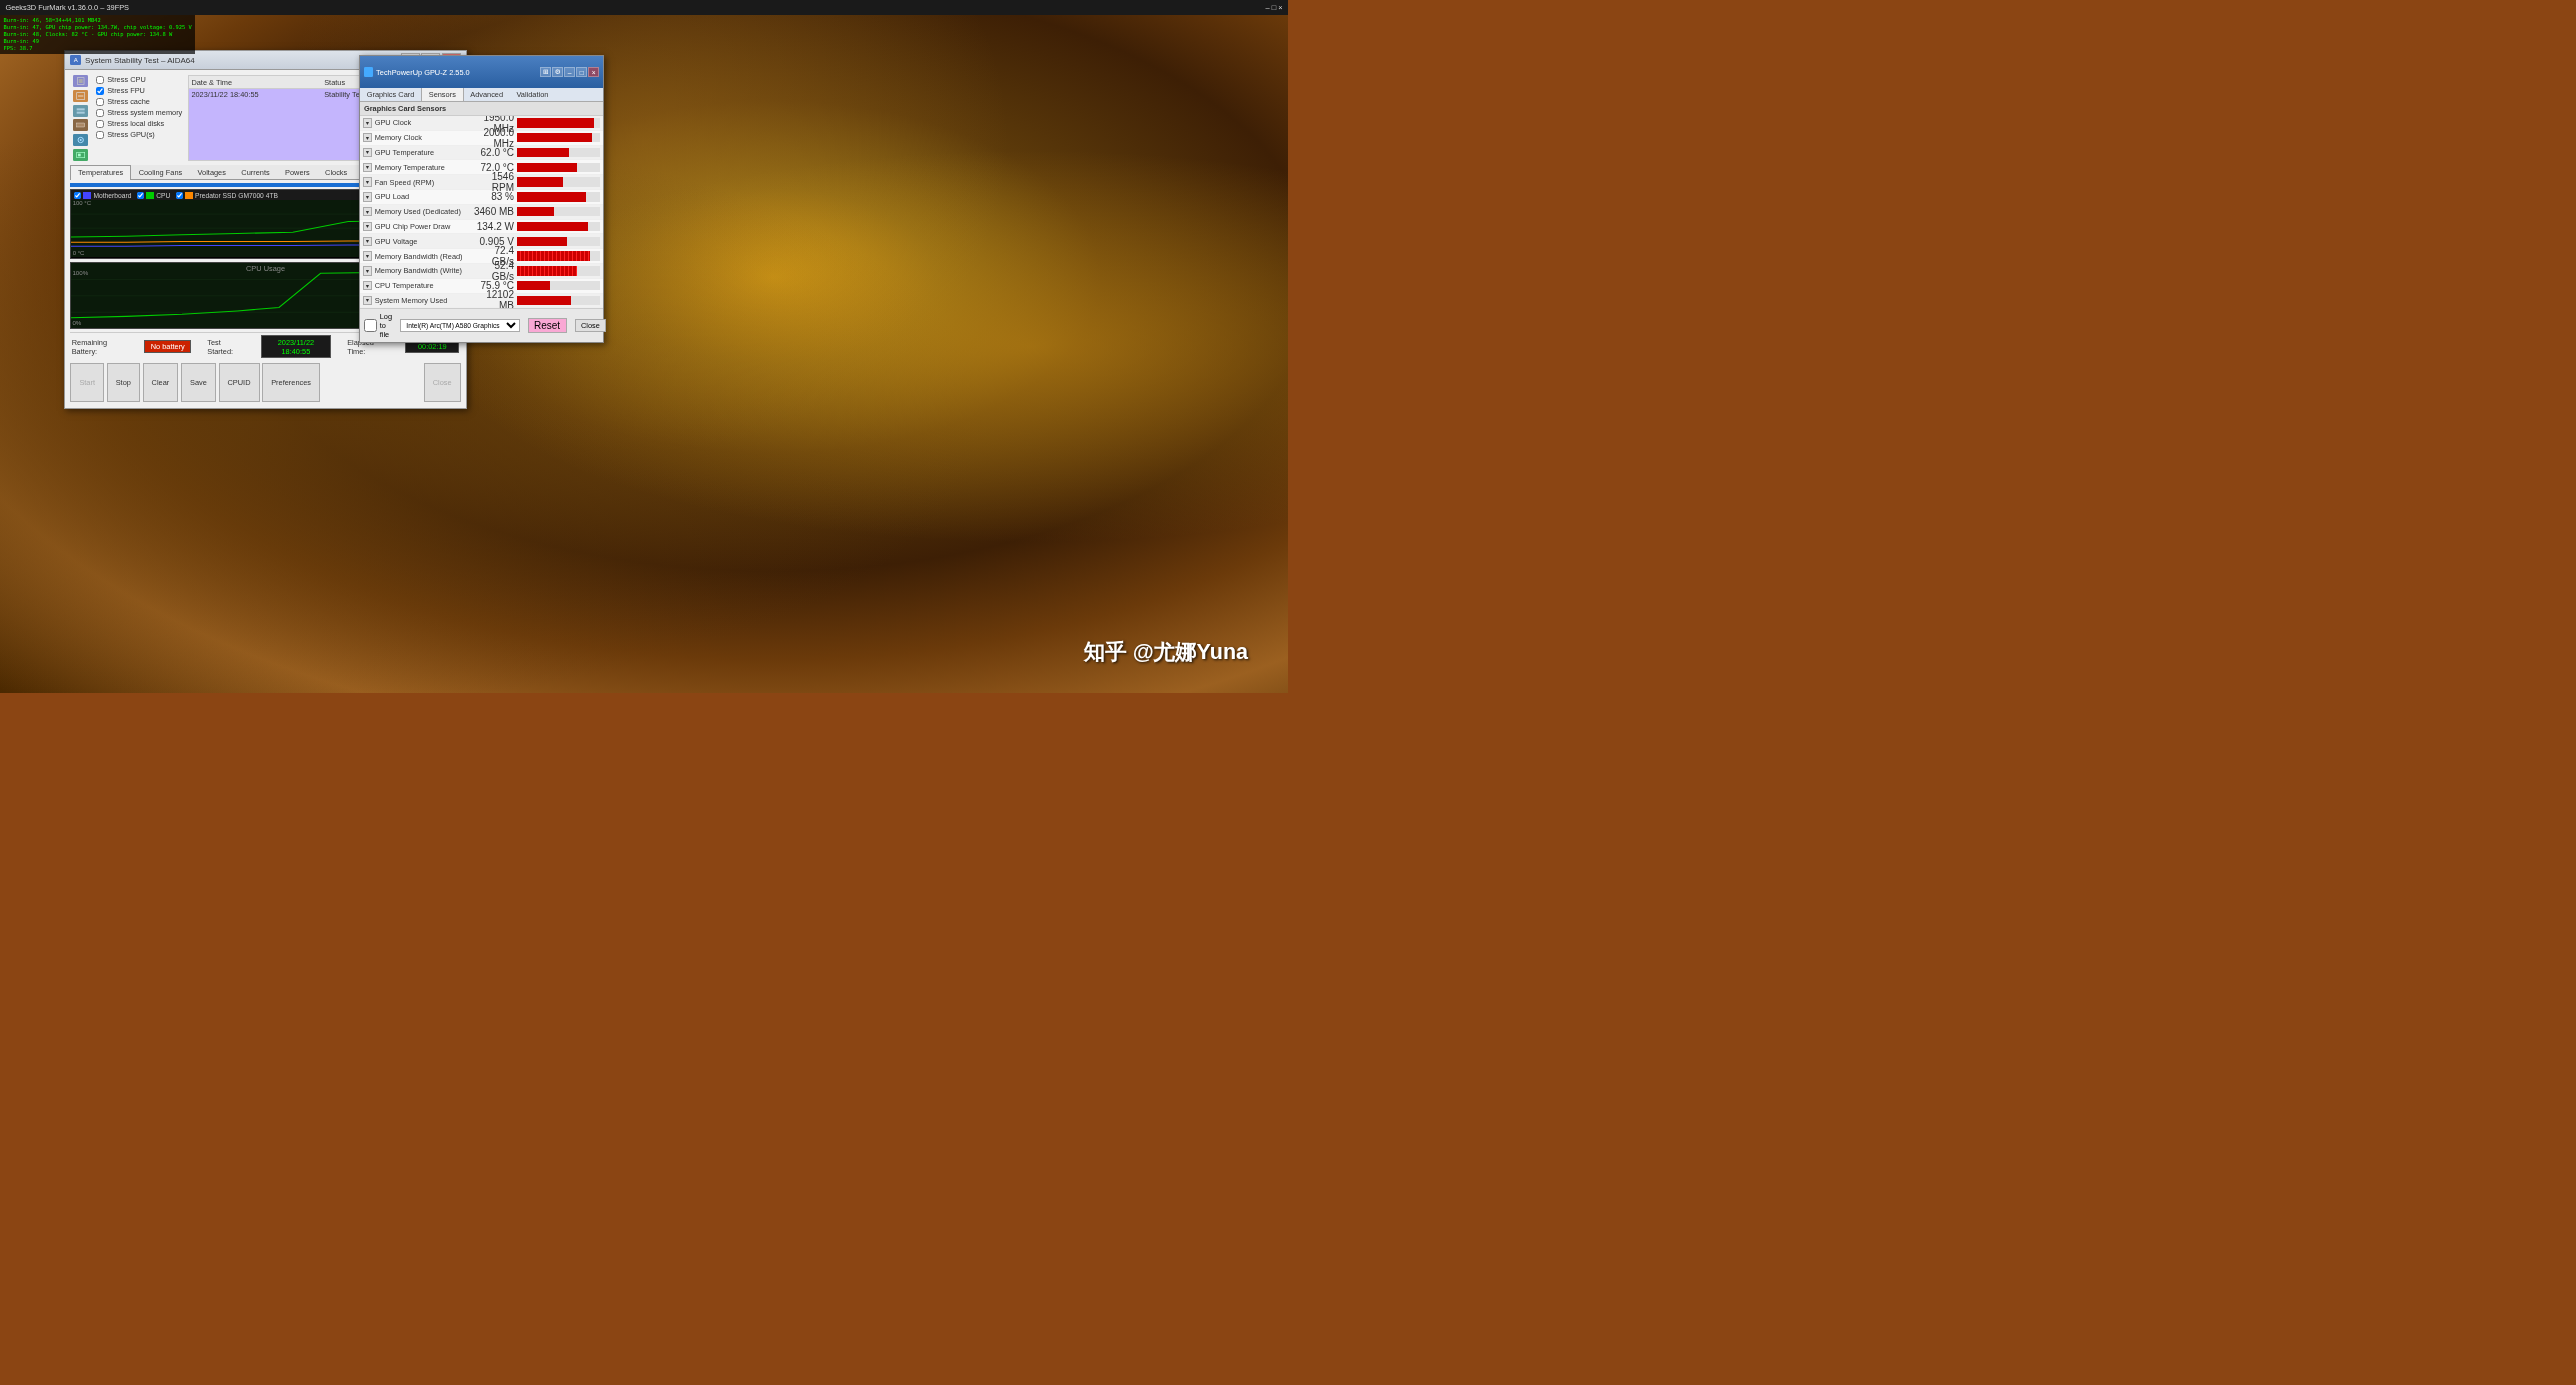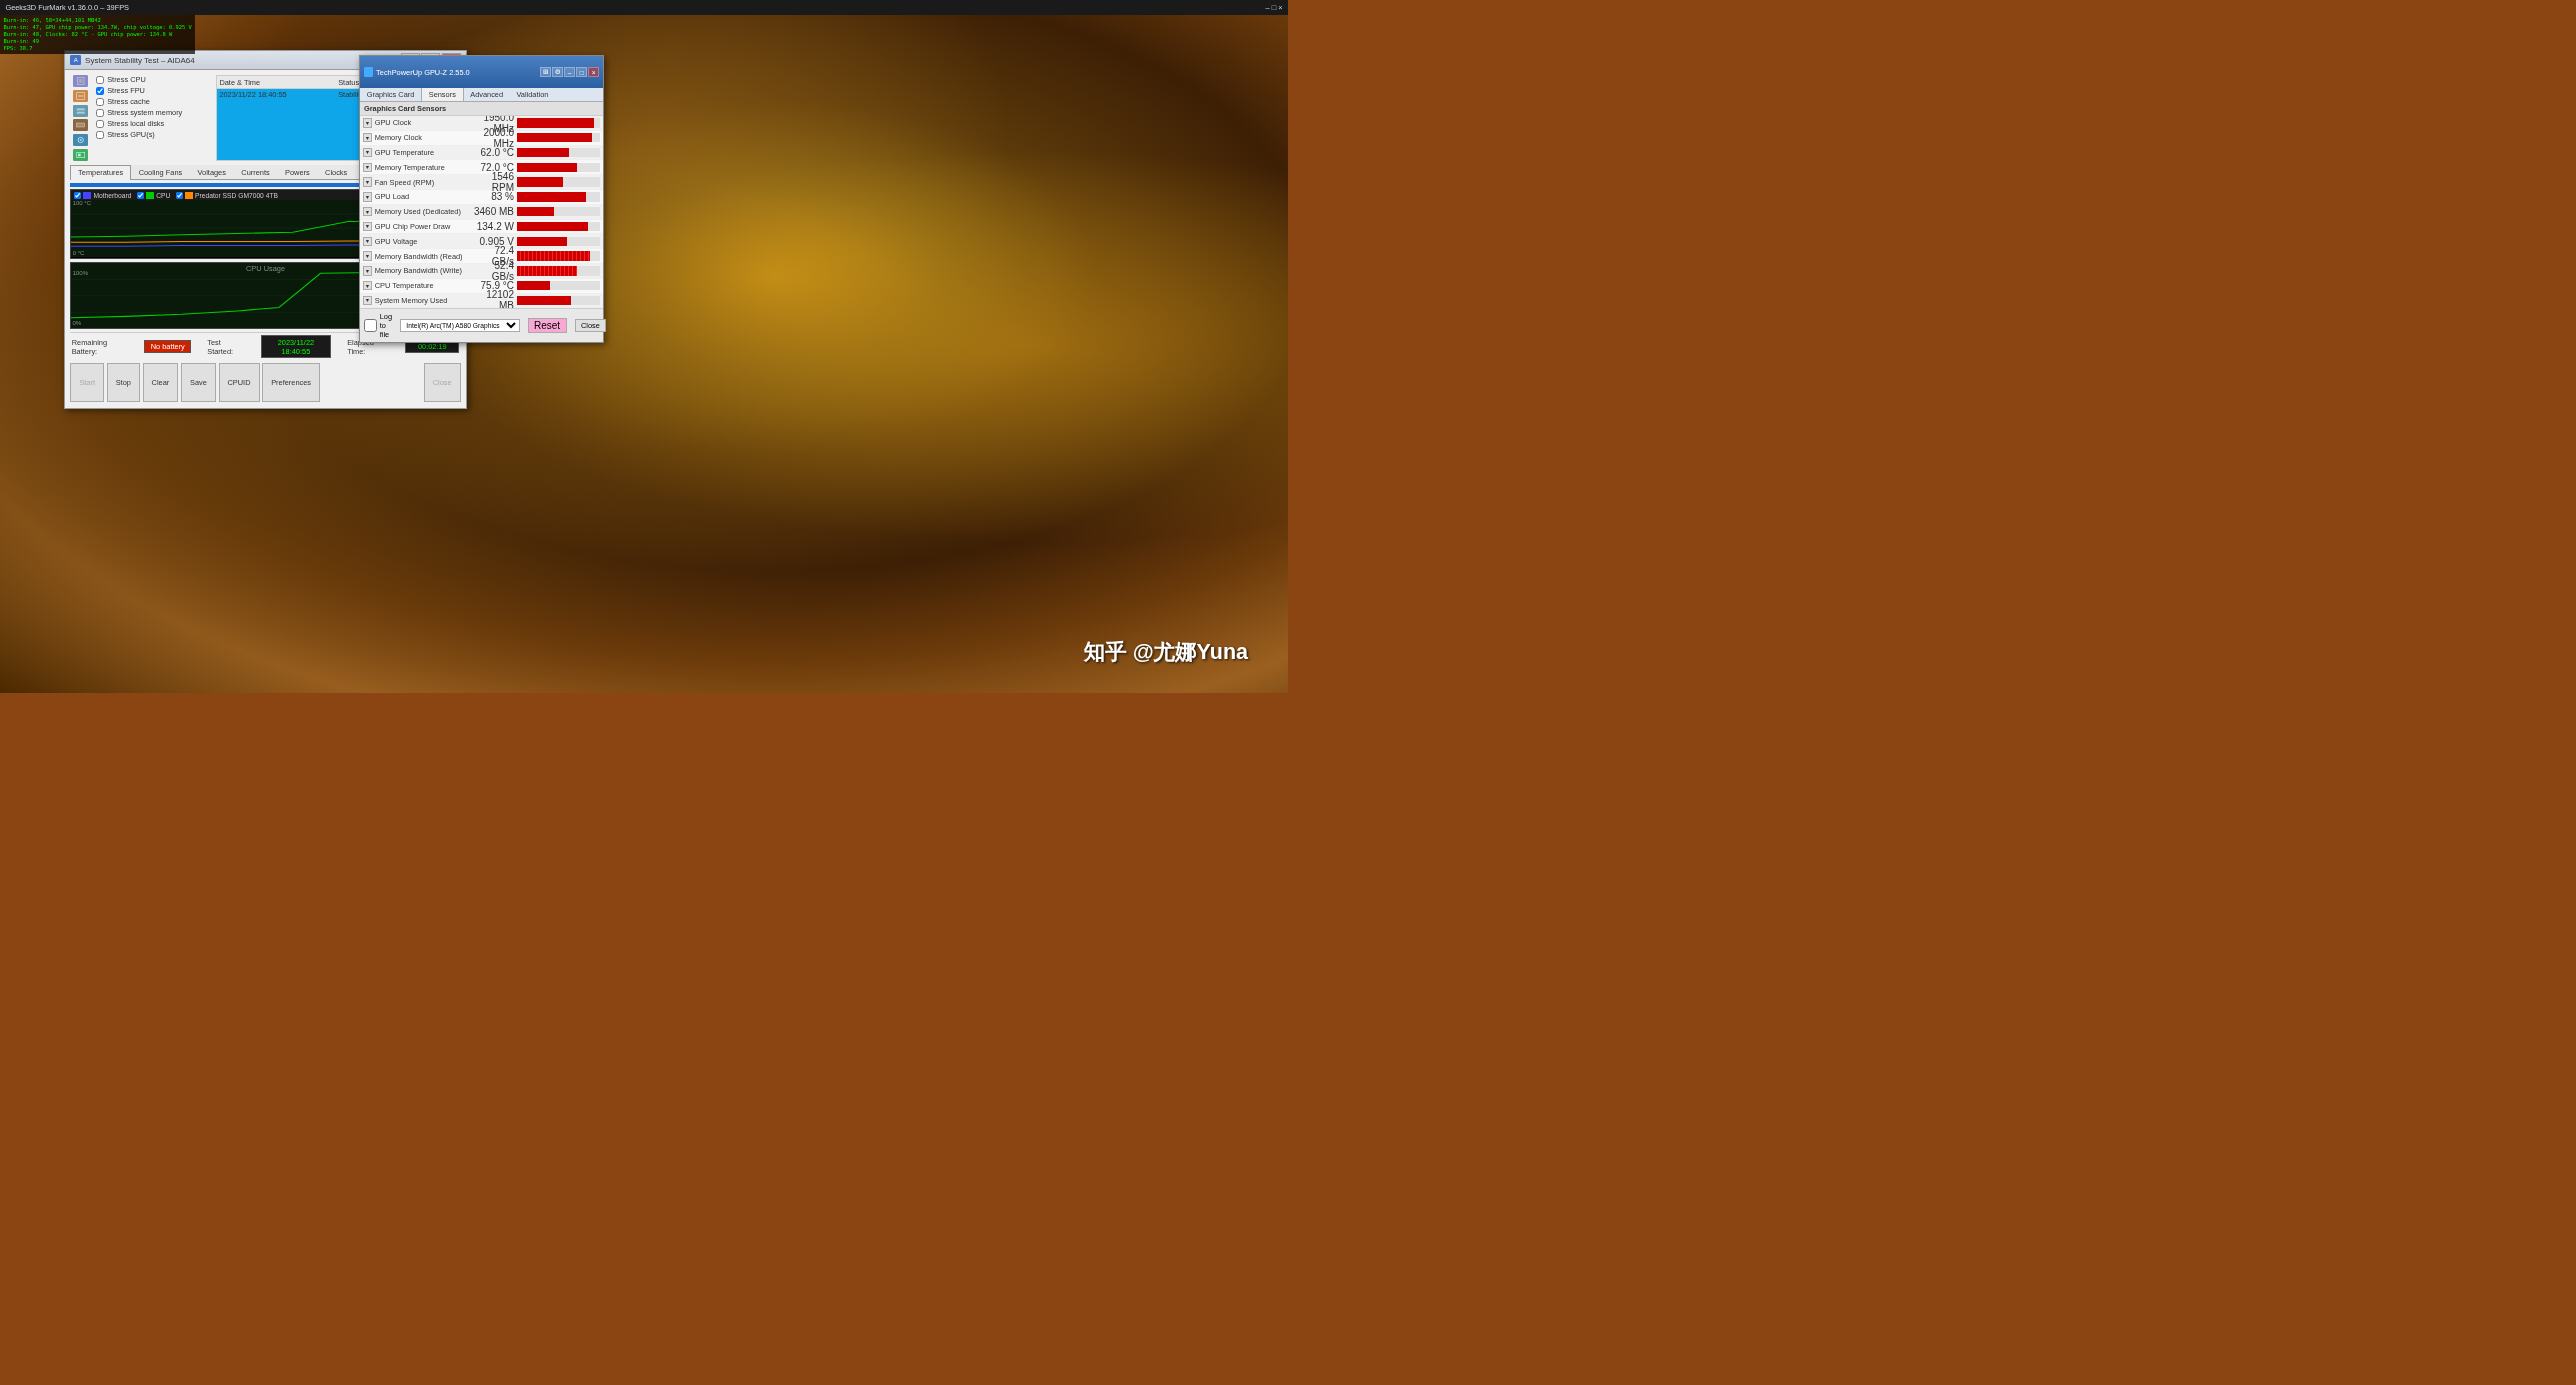--- a/index.html
+++ b/index.html
@@ -150,22 +150,21 @@
     }
     .stress-item input[type=checkbox] {
       width: 8.7px;
       height: 8.7px;
     }
 
     
     .status-table {
       flex: 1;
       border: 0.7px solid #ccc;
-      background: #0ea5e9;
-      margin-left: 28px;
+      background: #c4b5fd;
     }
     .status-header {
       display: flex;
       background: #e8e8e8;
       border-bottom: 0.7px solid #ccc;
       padding: 1.3px 2.7px;
     }
     .status-header span {
       font-size: 7.4px;
       color: #333;

